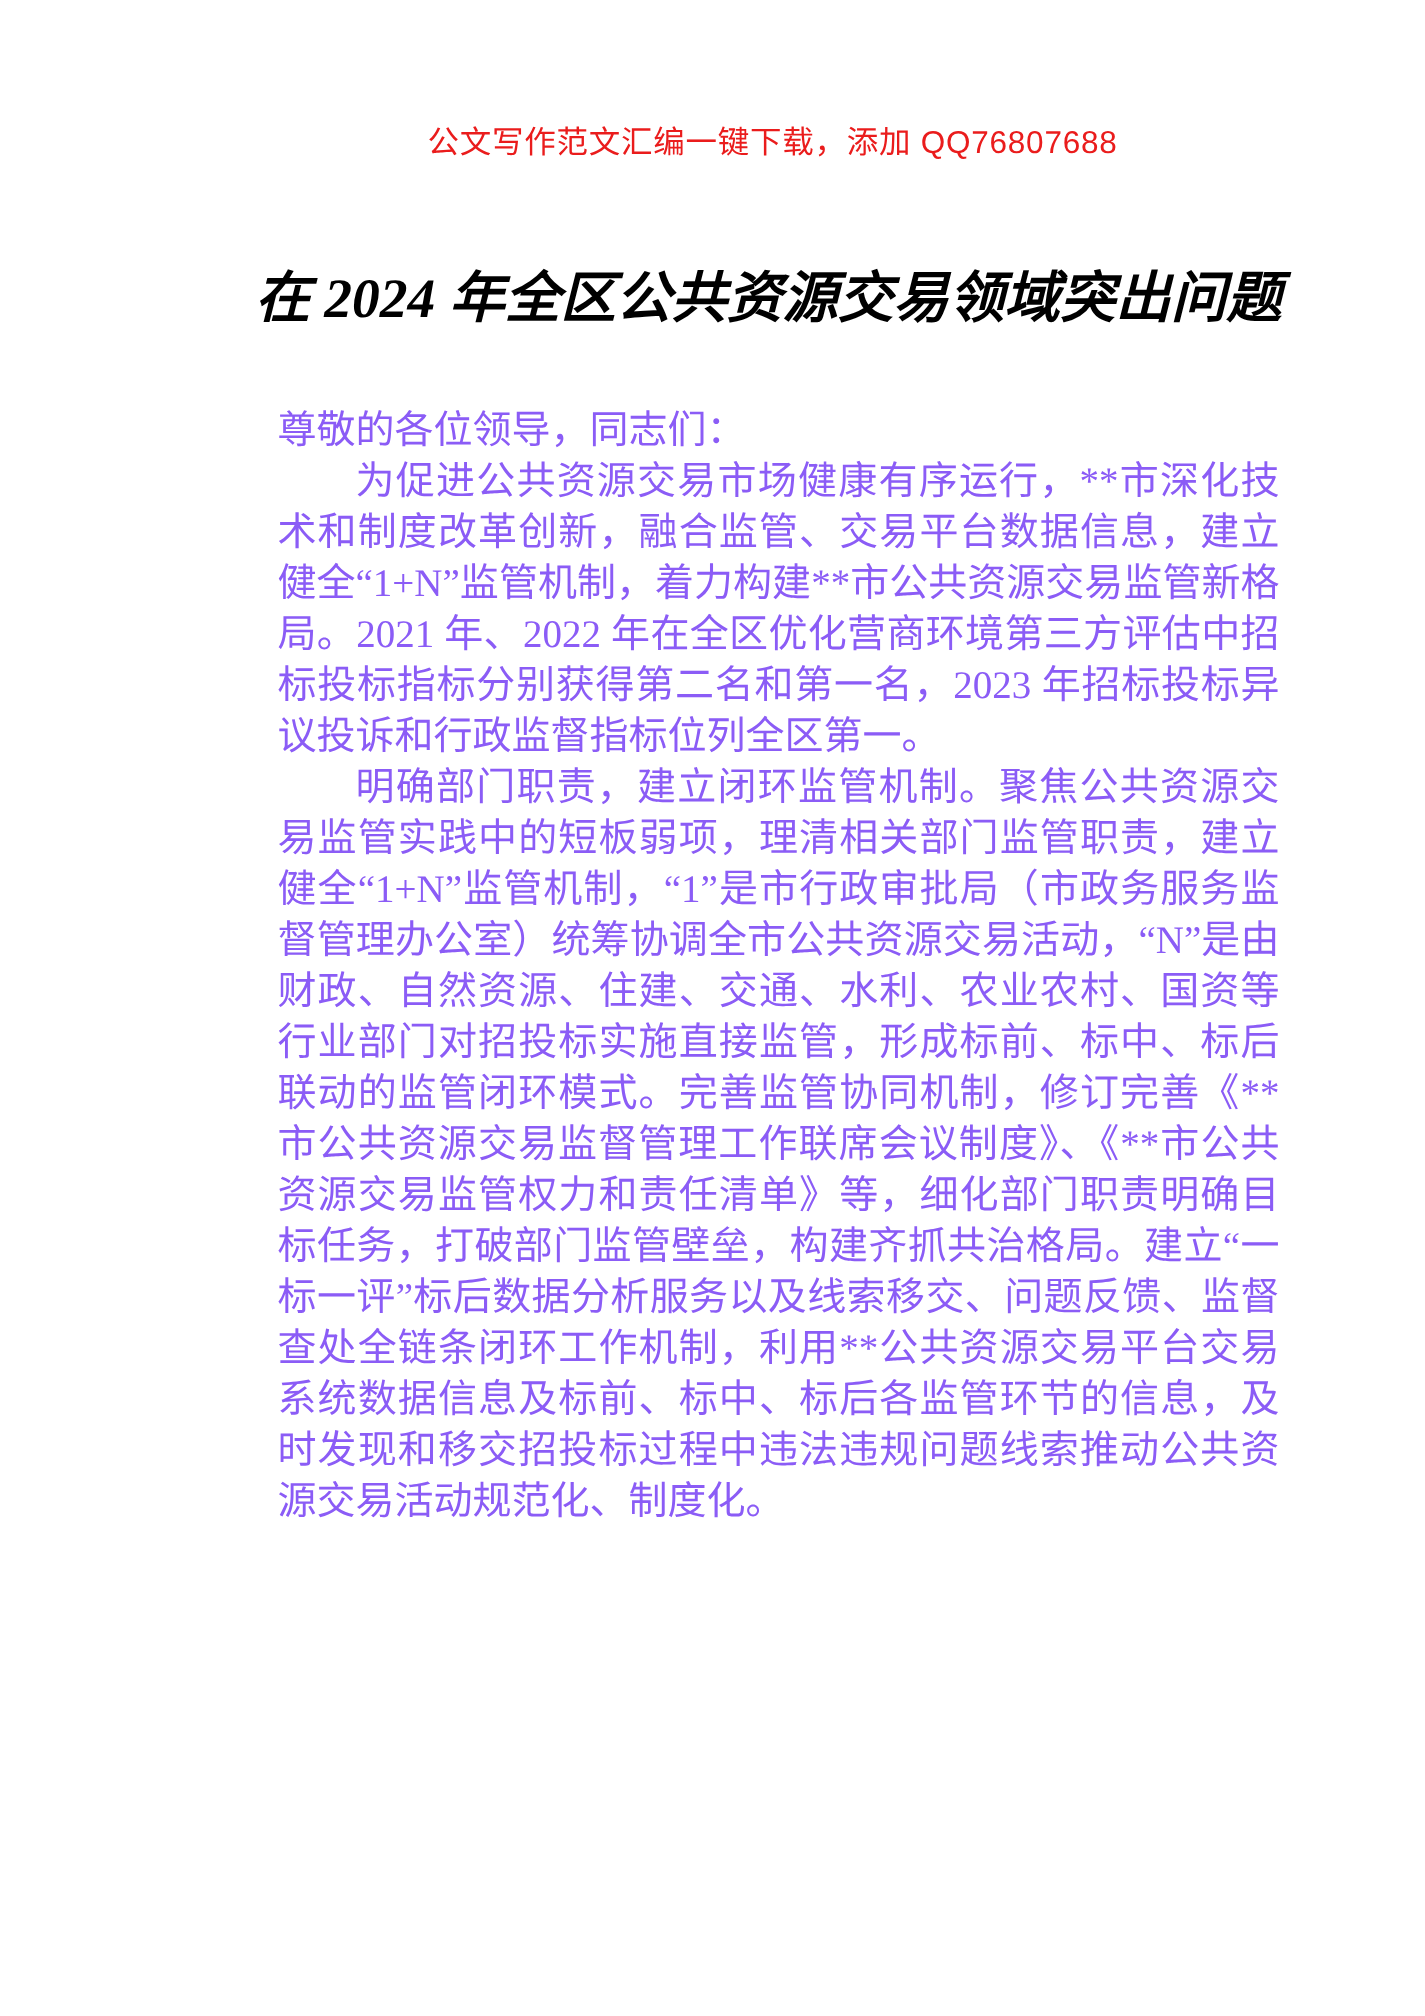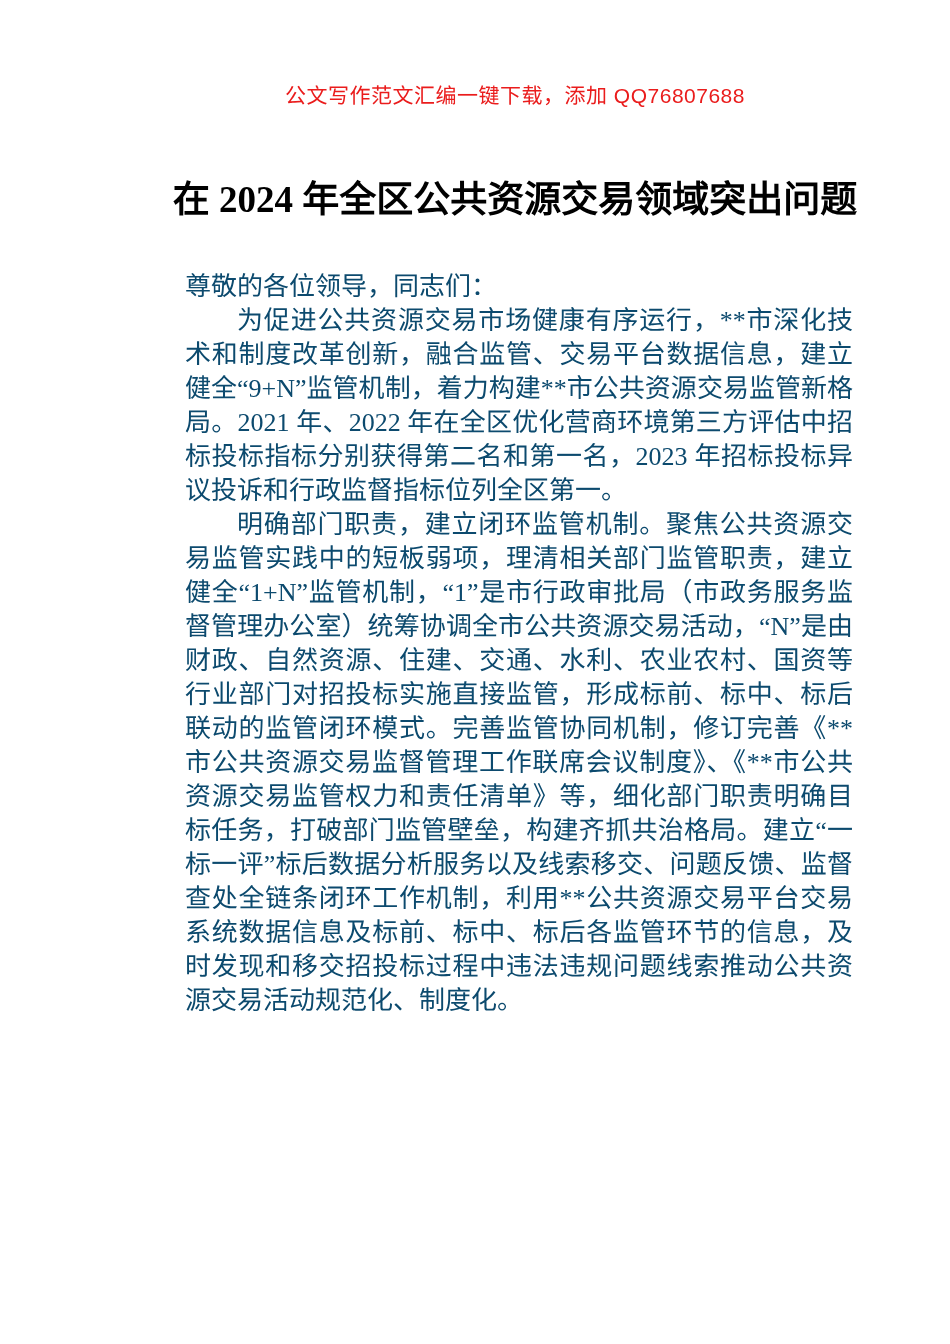--- a/index.html
+++ b/index.html
@@ -19,38 +19,38 @@
     margin-top: 84px;
     text-align: center;
     font-family: "Liberation Sans", "DejaVu Sans", sans-serif;
     font-size: 21px;
     line-height: 24px;
     letter-spacing: 0.5px;
   }
   .doc-title {
     width: 690px;
     margin: 58px auto 0 auto;
-    text-align: center;
     font-family: "Liberation Serif", "DejaVu Serif", serif;
     font-weight: 700;
     font-size: 37px;
     line-height: 68px;
     color: #000000;
+    font-style: italic;
   }
   .doc-title .title-line {
     display: block;
     white-space: nowrap;
   }
   .doc-body {
     width: 668px;
     margin: 36px 70px 0 145px;
     font-family: "Liberation Serif", "DejaVu Serif", serif;
     font-size: 26px;
     line-height: 34px;
-    color: #0c4a6e;
+    color: #8b5cf6;
     text-align: justify;
     text-justify: inter-ideograph;
   }
   .doc-body p {
     margin: 0;
     padding: 0;
   }
   .doc-body p.indent {
     text-indent: 2em;
   }
@@ -61,17 +61,17 @@
 <div class="page">
 
   <div class="promo" style="color: rgb(234, 28, 28);">公文写作范文汇编一键下载，添加 QQ76807688</div>
 
   <h1 class="doc-title">
     <span class="title-line">在 2024 年全区公共资源交易领域突出问题</span>
   </h1>
 
   <div class="doc-body">
     <p>尊敬的各位领导，同志们：</p>
-    <p class="indent">为促进公共资源交易市场健康有序运行，**市深化技术和制度改革创新，融合监管、交易平台数据信息，建立健全“9+N”监管机制，着力构建**市公共资源交易监管新格局。2021 年、2022 年在全区优化营商环境第三方评估中招标投标指标分别获得第二名和第一名，2023 年招标投标异议投诉和行政监督指标位列全区第一。</p>
+    <p class="indent">为促进公共资源交易市场健康有序运行，**市深化技术和制度改革创新，融合监管、交易平台数据信息，建立健全“1+N”监管机制，着力构建**市公共资源交易监管新格局。2021 年、2022 年在全区优化营商环境第三方评估中招标投标指标分别获得第二名和第一名，2023 年招标投标异议投诉和行政监督指标位列全区第一。</p>
     <p class="indent">明确部门职责，建立闭环监管机制。聚焦公共资源交易监管实践中的短板弱项，理清相关部门监管职责，建立健全“1+N”监管机制，“1”是市行政审批局（市政务服务监督管理办公室）统筹协调全市公共资源交易活动，“N”是由财政、自然资源、住建、交通、水利、农业农村、国资等行业部门对招投标实施直接监管，形成标前、标中、标后联动的监管闭环模式。完善监管协同机制，修订完善《**市公共资源交易监督管理工作联席会议制度》、《**市公共资源交易监管权力和责任清单》等，细化部门职责明确目标任务，打破部门监管壁垒，构建齐抓共治格局。建立“一标一评”标后数据分析服务以及线索移交、问题反馈、监督查处全链条闭环工作机制，利用**公共资源交易平台交易系统数据信息及标前、标中、标后各监管环节的信息，及时发现和移交招投标过程中违法违规问题线索推动公共资源交易活动规范化、制度化。</p>
   </div>
 
 </div>
 
 </body></html>

